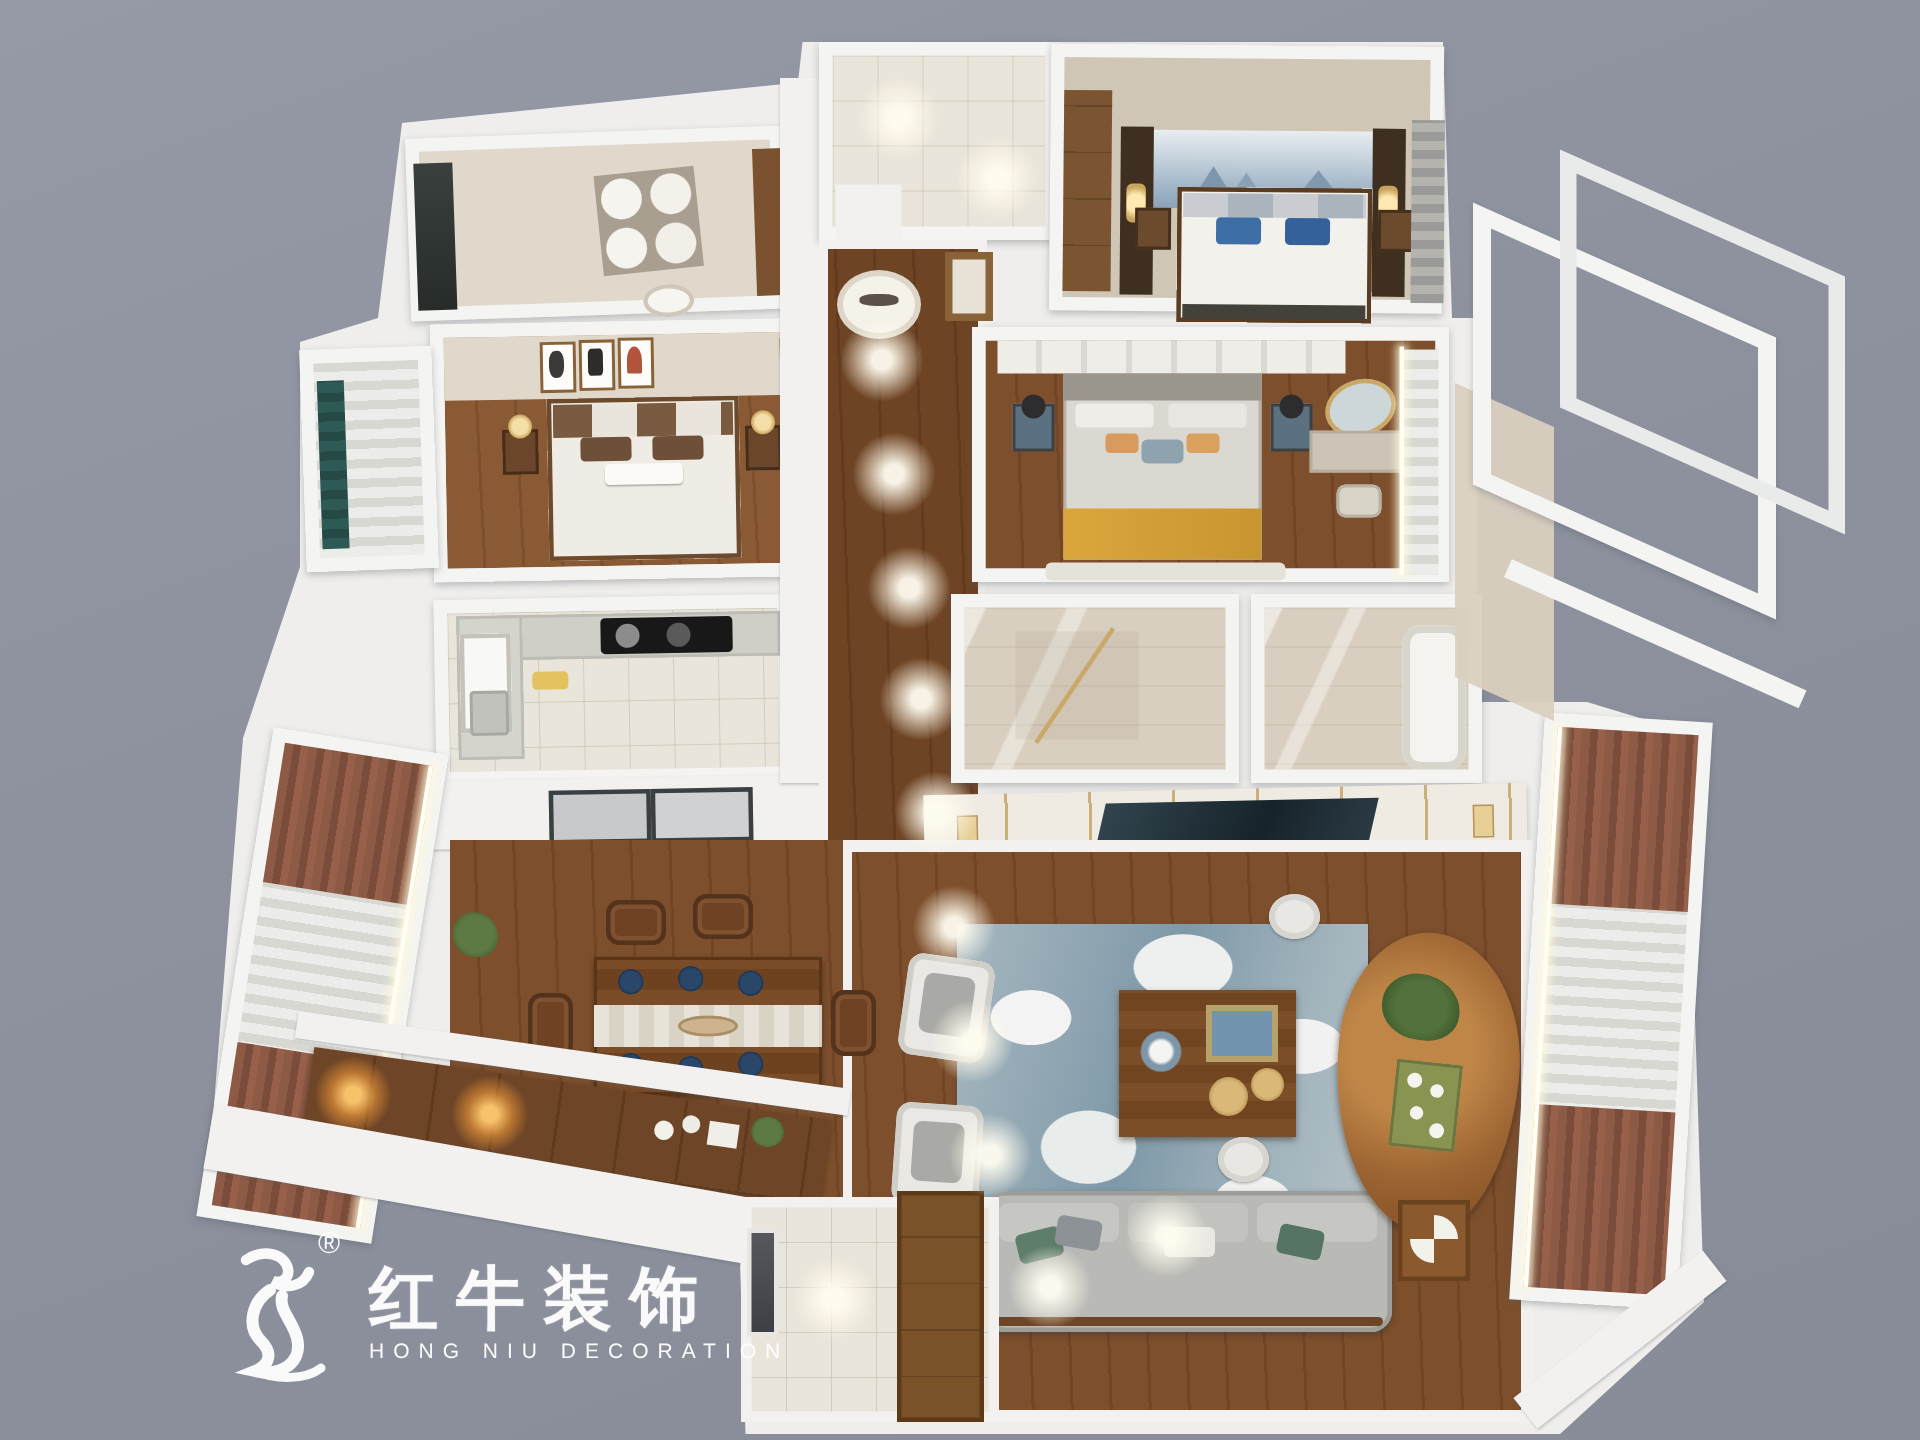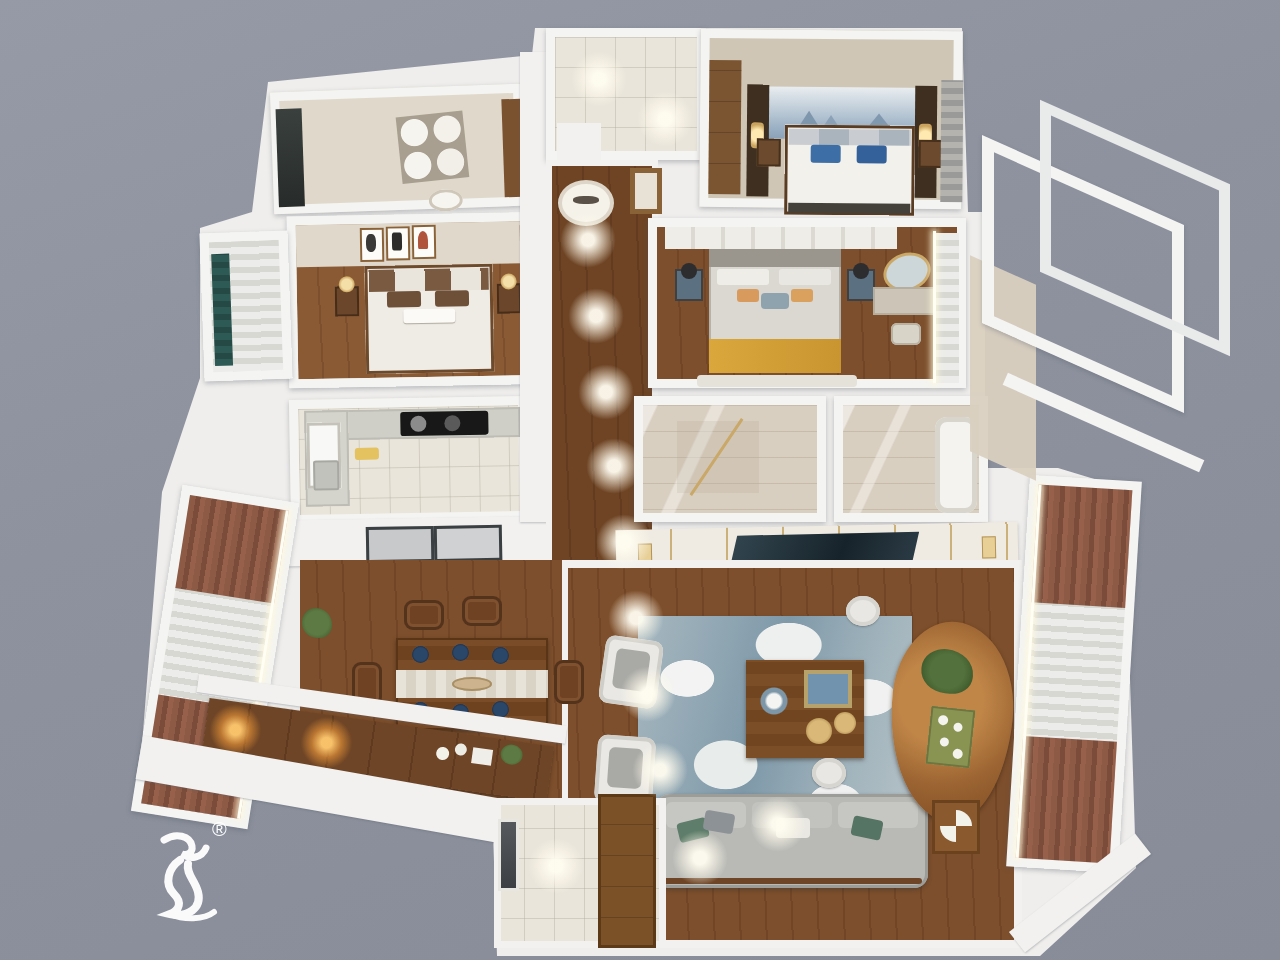--- a/index.html
+++ b/index.html
@@ -295,15 +295,19 @@
     <div class="abs" style="left:34px;top:266px;width:215px;height:13px;background:#f4f4f2;transform:rotate(24deg);"></div>
   </div>
 
   <div id="watermark" class="abs" style="left:150px;top:824px;width:460px;height:110px;">
     <svg width="86" height="92" viewBox="0 0 86 92" style="position:absolute;left:0;top:6px;">
       <path d="M14 10 C 26 2, 40 6, 42 16 C 43 22, 38 26, 32 24 C 40 30, 52 28, 56 18" fill="none" stroke="#ffffff" stroke-width="7" stroke-linecap="round"></path>
       <path d="M30 30 C 18 38, 14 54, 24 64 C 32 72, 30 80, 20 84 C 38 88, 52 78, 48 62 C 45 50, 36 44, 38 34" fill="none" stroke="#ffffff" stroke-width="8" stroke-linecap="round"></path>
       <path d="M20 84 C 34 90, 54 90, 64 82" fill="none" stroke="#ffffff" stroke-width="6" stroke-linecap="round"></path>
     </svg>
     <span id="wm-reg">®</span>
+    <div style="position:absolute;left:96px;top:18px;">
+      <div id="wm-cn">红牛装饰</div>
+      <div id="wm-en">HONG NIU DECORATION</div>
+    </div>
   </div>
 
 </div>
 
 </body></html>

